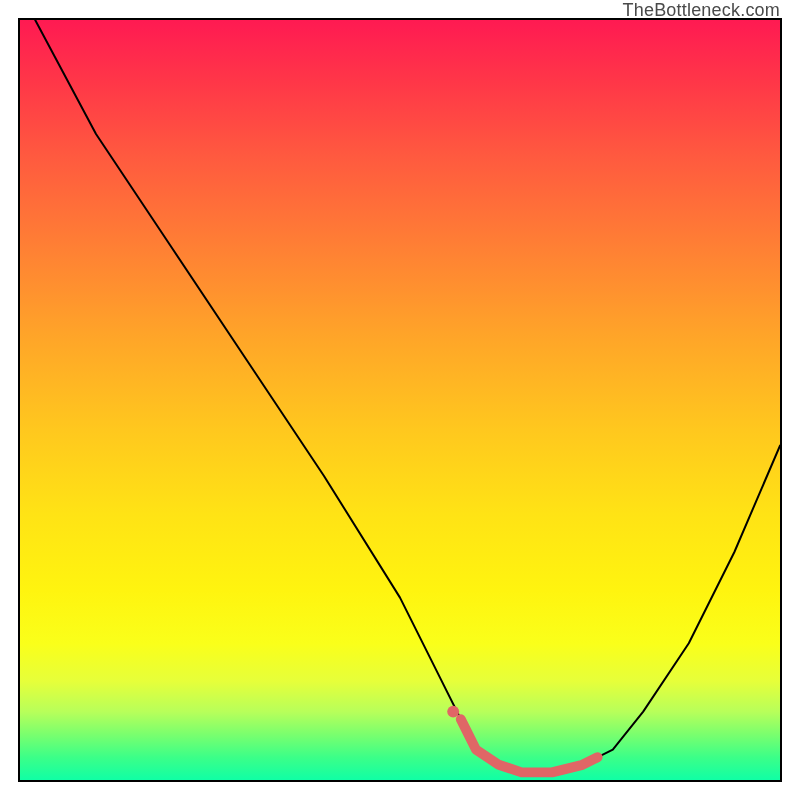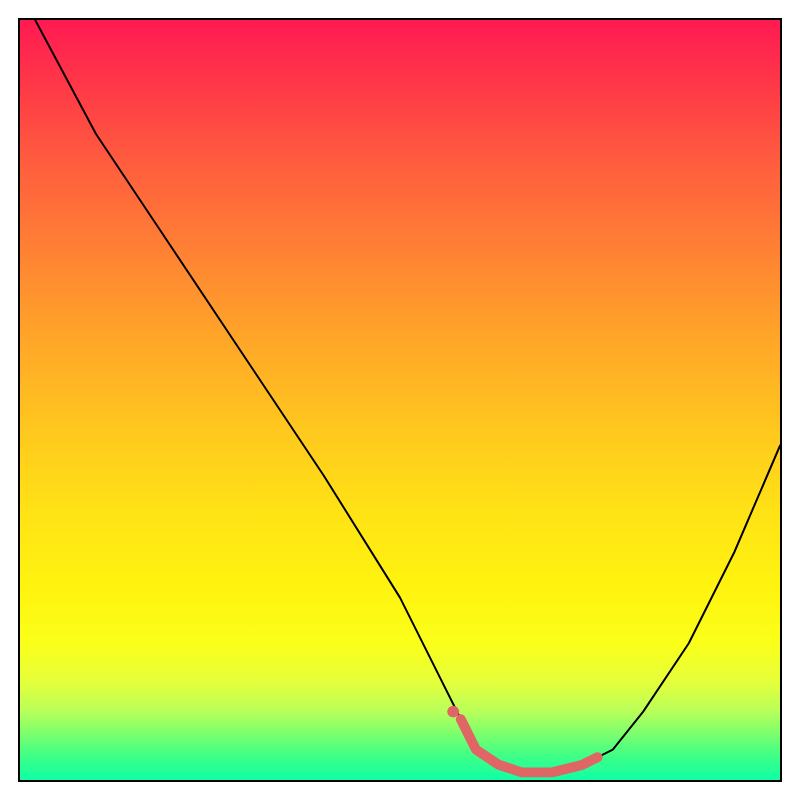--- a/index.html
+++ b/index.html
@@ -46,20 +46,21 @@
     position: absolute;
     left: 0; top: 0;
     width: 100%; height: 100%;
     pointer-events: none;
   }
 </style>
 </head>
 <body>
 
 <div class="chart-container">
+  <div class="watermark">TheBottleneck.com</div>
   <div class="plot-area">
     <svg class="curve" viewBox="0 0 764 764" preserveAspectRatio="none">
       <g id="series-group">
           <path d="M15.28 0.00 L76.40 114.60 L152.80 229.20 L229.20 343.80 L305.60 458.40 L382.00 580.64 L420.20 657.04 L443.12 702.88 L458.40 733.44 L481.32 748.72 L504.24 756.36 L534.80 756.36 L565.36 748.72 L595.92 733.44 L626.48 695.24 L672.32 626.48 L718.16 534.80 L764.00 427.84" fill="none" stroke="#000000" stroke-width="2" stroke-linecap="round" stroke-linejoin="round"></path>
           <path d="M443.12 702.88 L458.40 733.44 L481.32 748.72 L504.24 756.36 L534.80 756.36 L565.36 748.72 L580.64 741.08" fill="none" stroke="#e06666" stroke-width="10" stroke-linecap="round" stroke-linejoin="round"></path>
         </g>
       <g id="markers-group">
           <circle cx="435.48" cy="695.24" r="6" fill="#e06666"></circle>
         </g>
     </svg>

